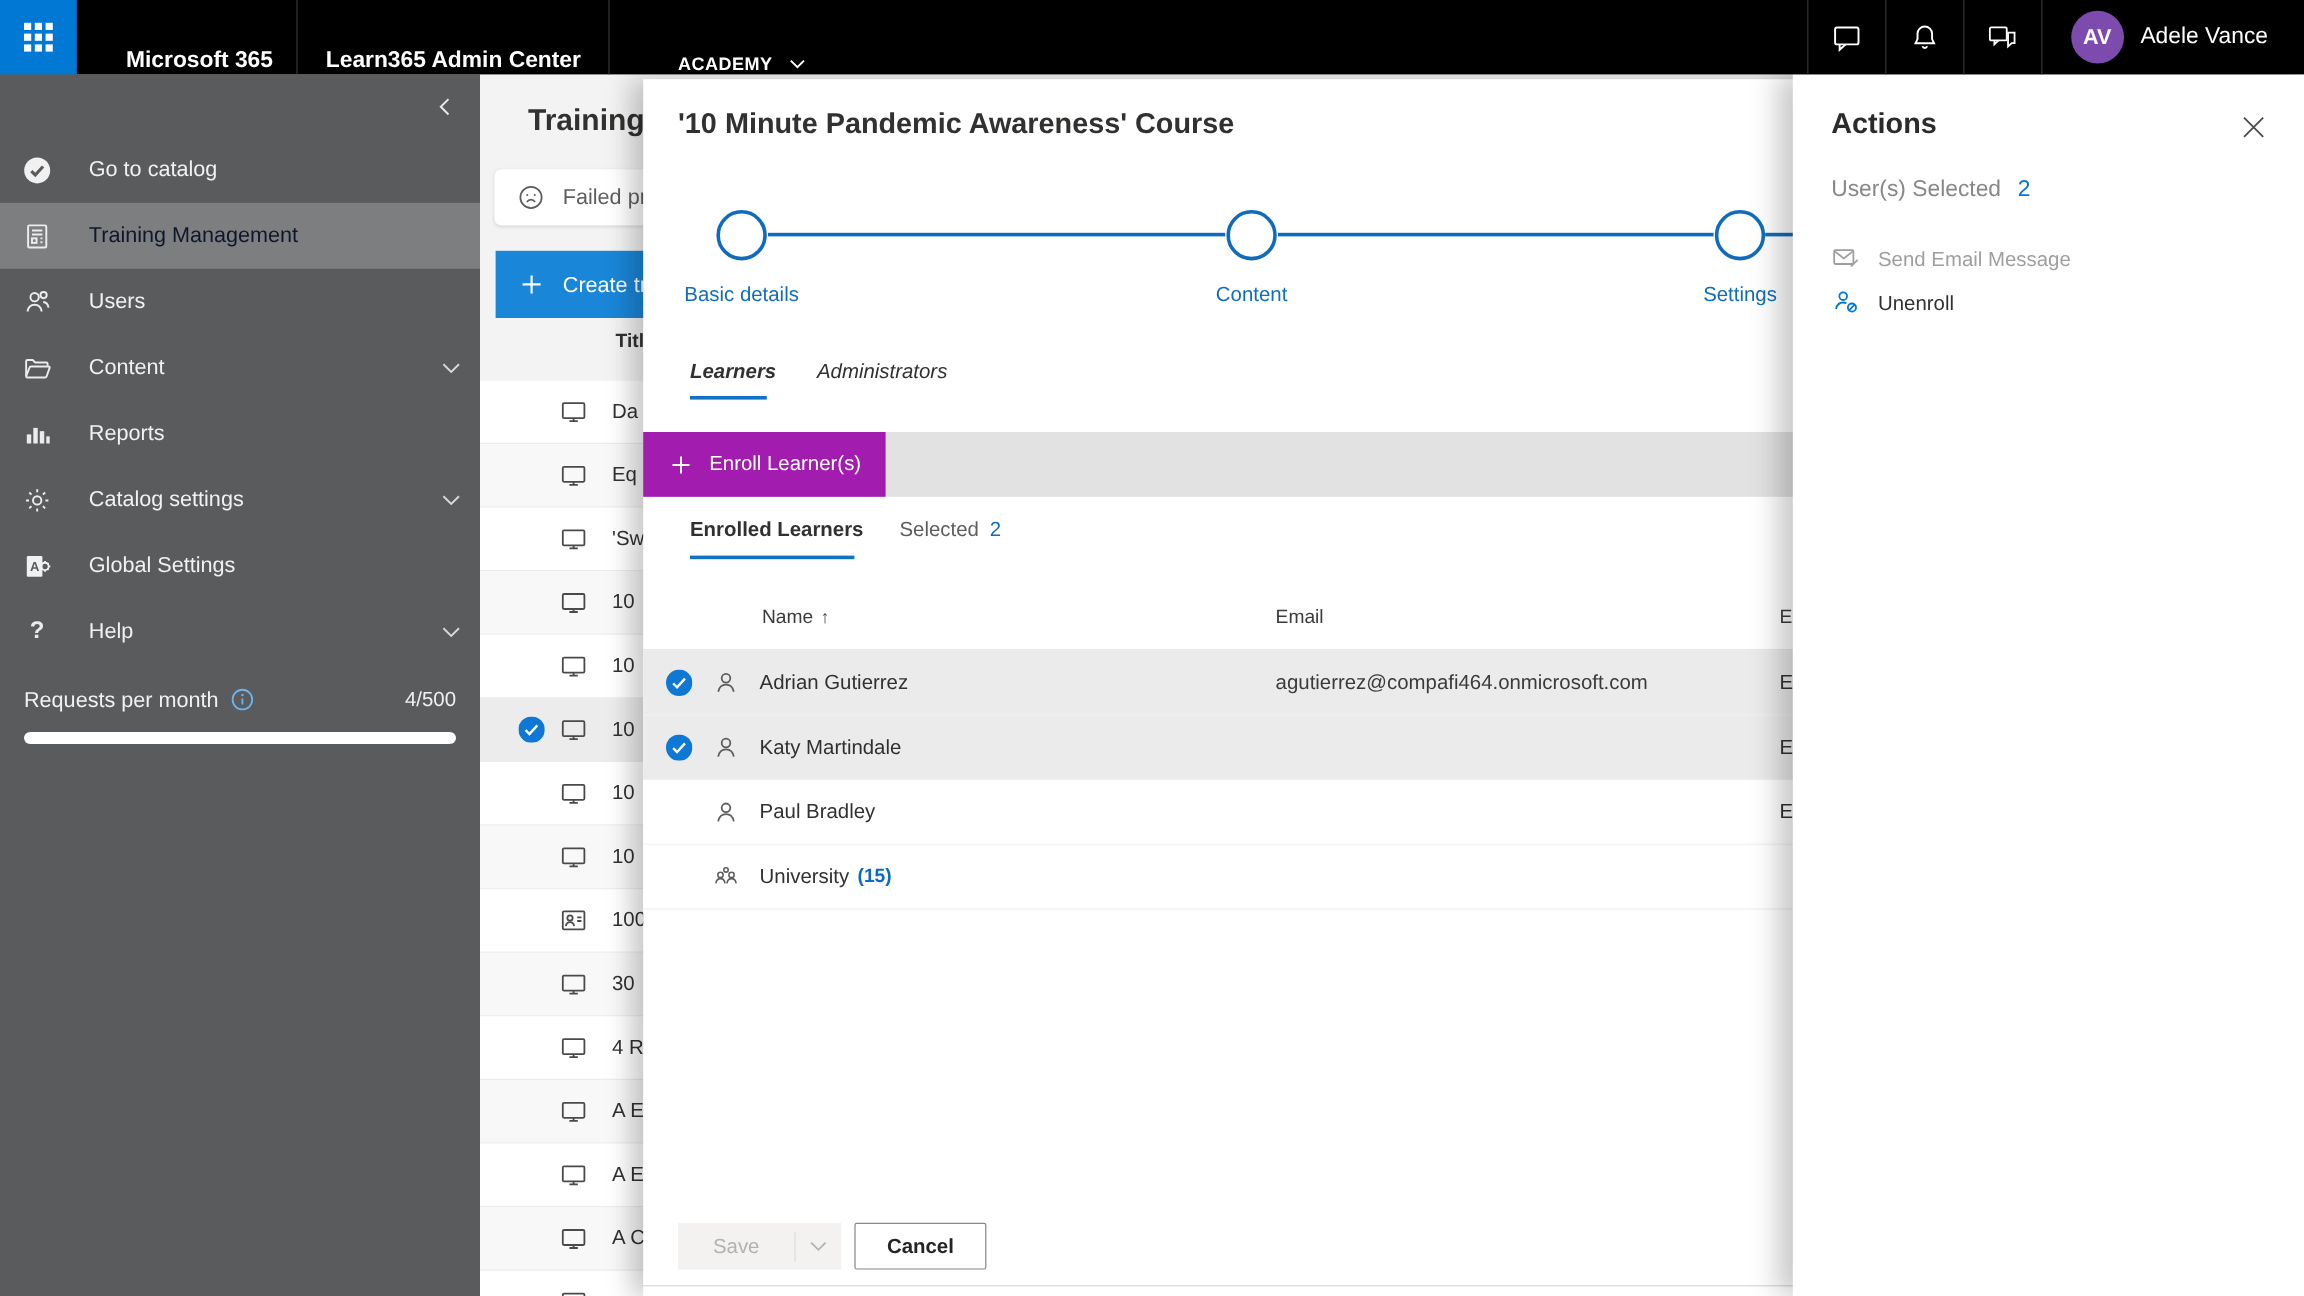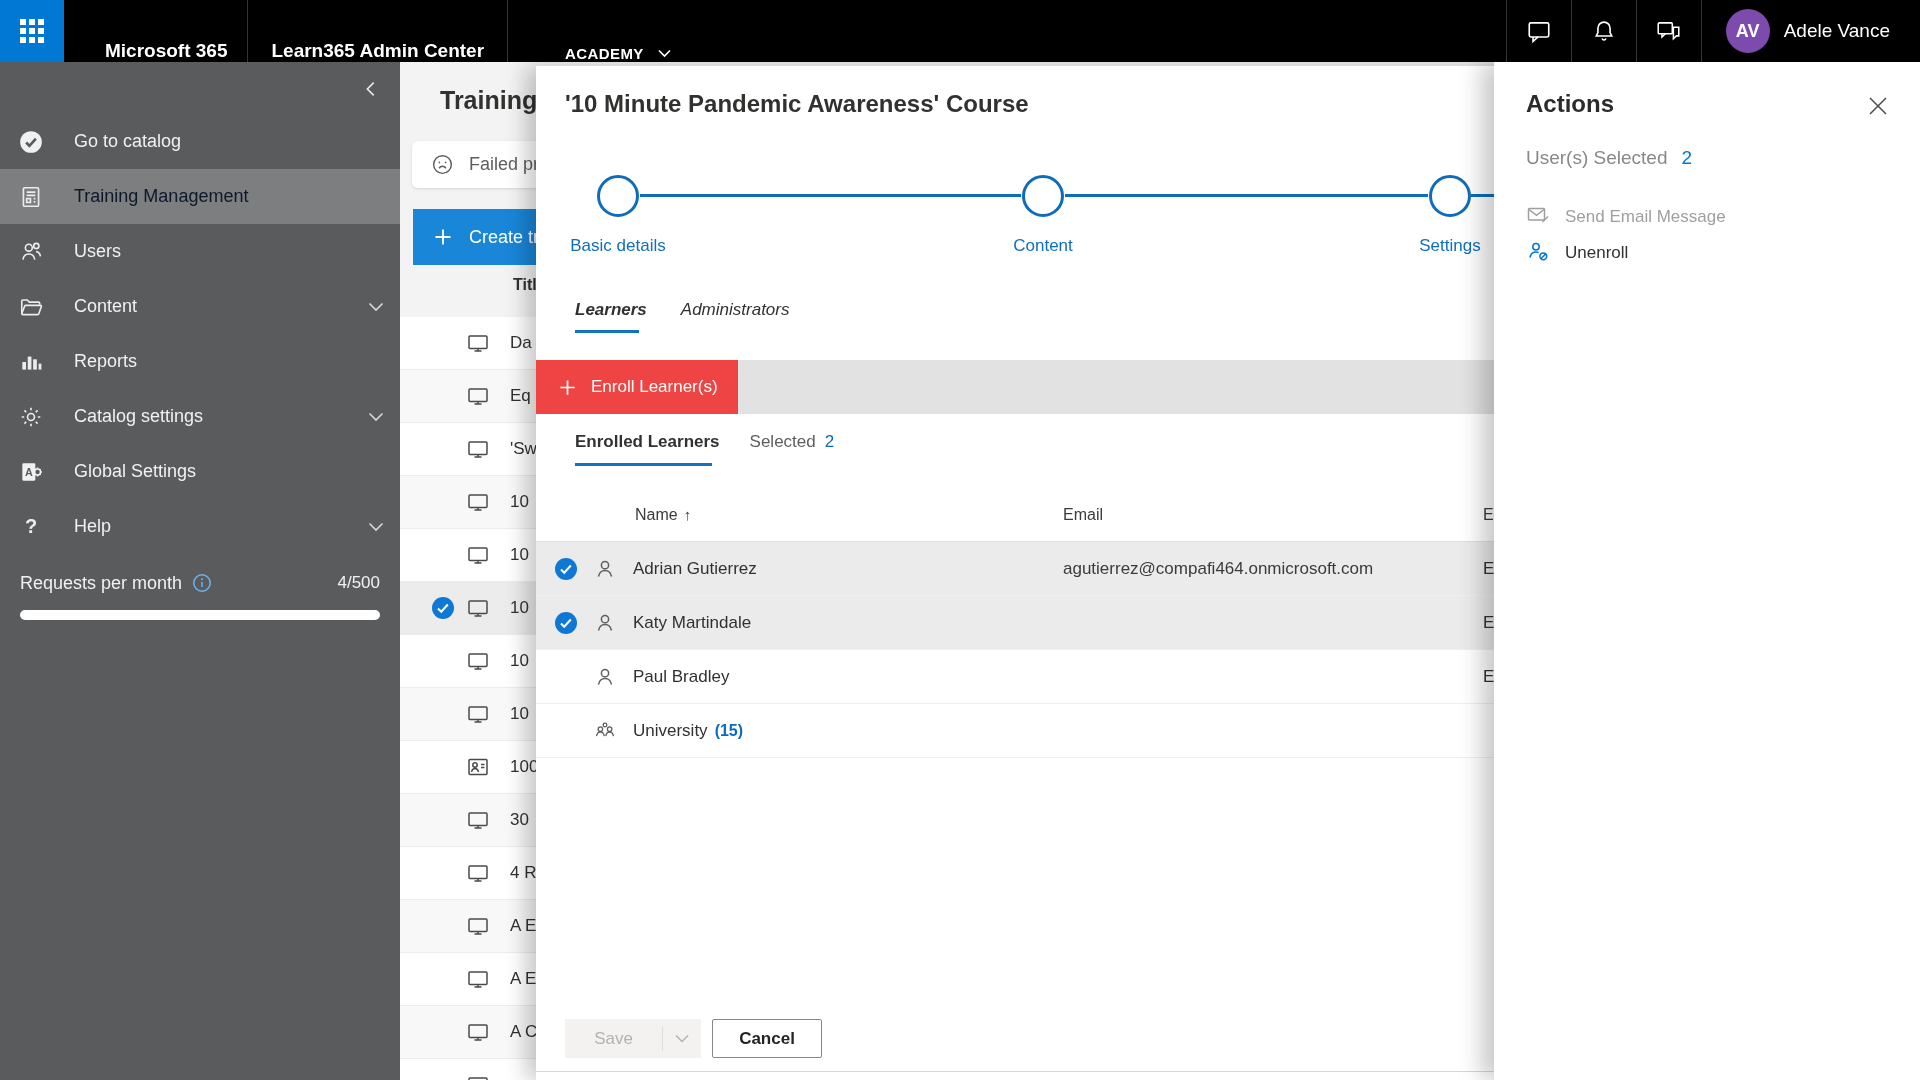--- a/index.html
+++ b/index.html
@@ -76,21 +76,21 @@
   .step-line { position:absolute; top:128px; height:3px; background:#0f6cbd; }
   .step-label { position:absolute; top:170px; transform:translateX(-50%); color:#106ebe;
                 font-size:17px; white-space:nowrap; cursor:pointer; }
 
   .tab-row { position:absolute; top:234px; left:39px; display:flex; gap:34px; font-size:17px; }
   .tab { cursor:pointer; color:#323130;font-style:italic; }
   .tab.active { font-weight:700; }
   .tab-underline { position:absolute; top:264px; left:39px; width:64px; height:3px; background:#1273c3; }
 
   .m-toolbar { position:absolute; top:294px; left:0; right:0; height:54px; background:#e2e2e2; }
-  .enroll-btn { position:absolute; top:0; left:0; width:202px; height:54px; background:#ef4444;
+  .enroll-btn { position:absolute; top:0; left:0; width:202px; height:54px; background:#a21caf;
                 color:#fff; font-size:17px; display:flex; align-items:center; gap:14px;
                 padding-left:22px; cursor:pointer; }
 
   .subtab-row { position:absolute; top:366px; left:39px; display:flex; gap:30px;
                 font-size:17px; align-items:center; }
   .subtab { cursor:pointer; }
   .subtab.active { font-weight:700; color:#323130; }
   .subtab-selected { color:#605e5c; cursor:pointer; display:flex; gap:9px; }
   .subtab-selected .count { color:#0f6cbd; }
   .subtab-underline { position:absolute; top:397px; left:39px; width:137px; height:3px; background:#1273c3; }

